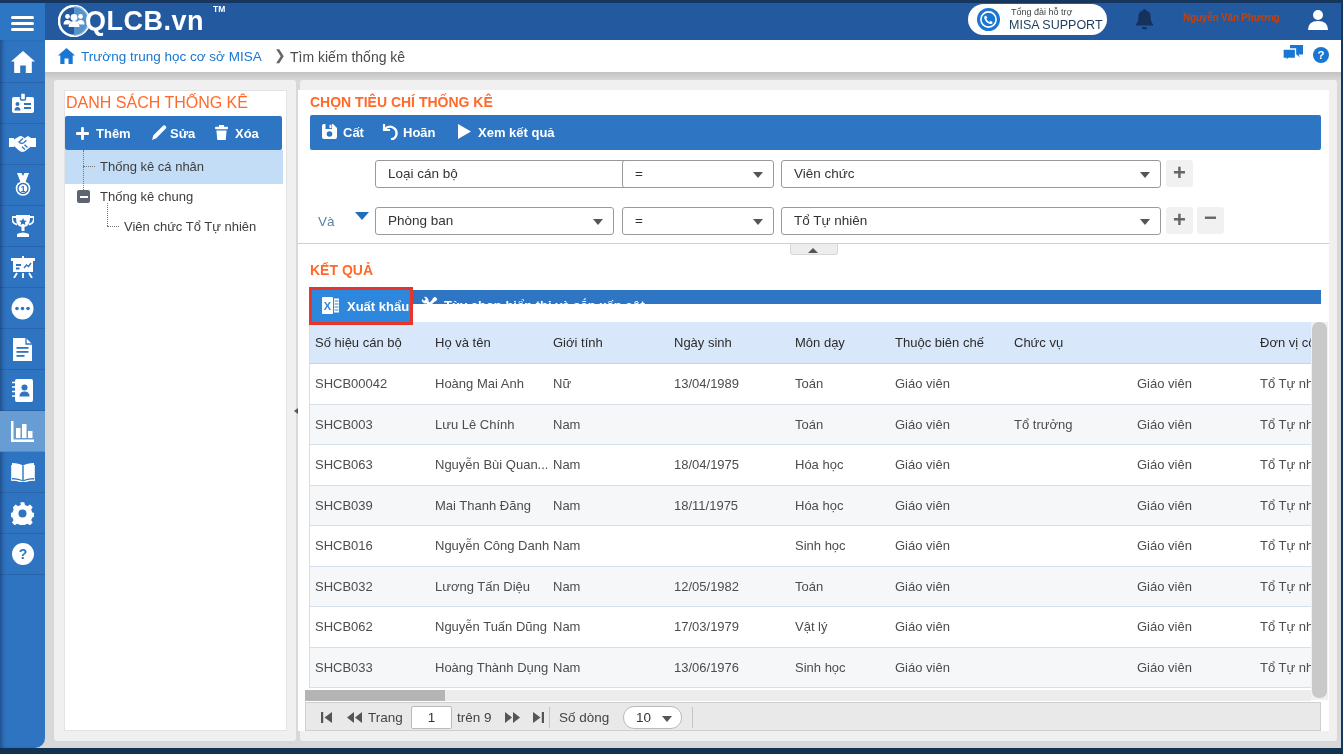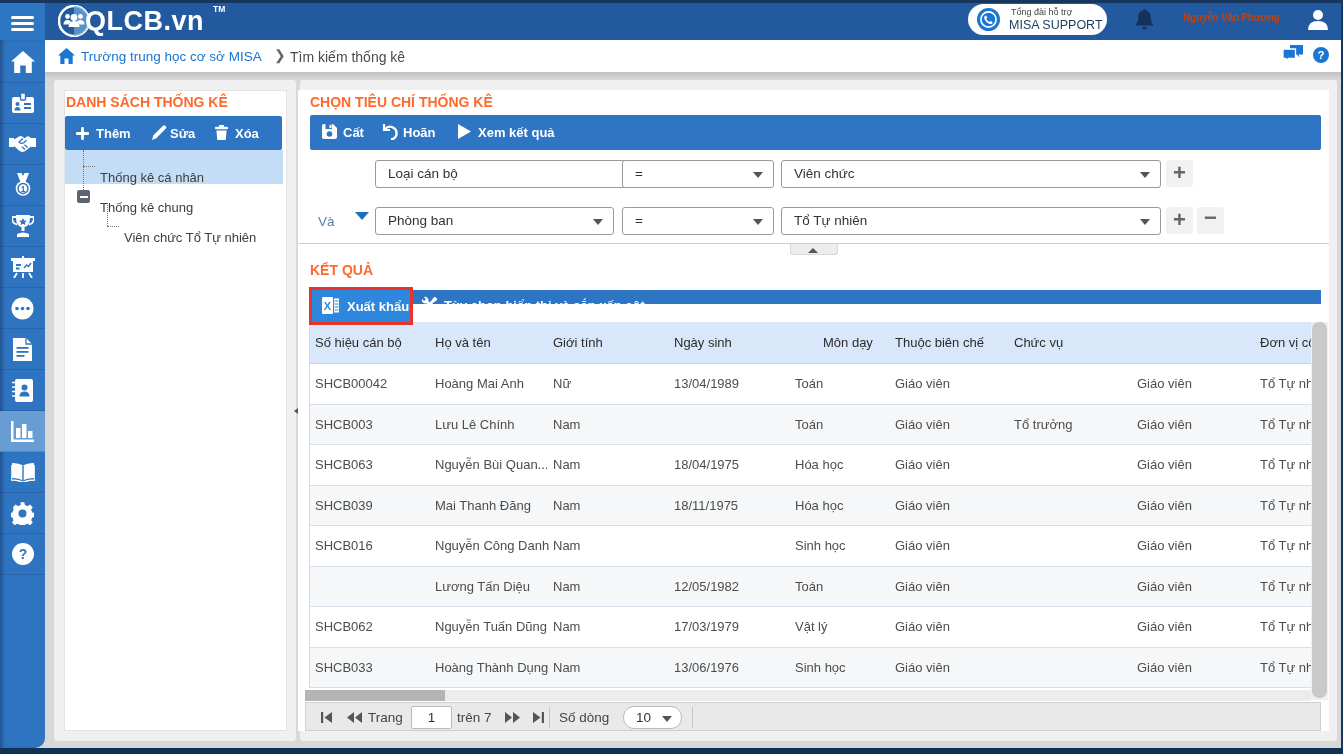--- a/index.html
+++ b/index.html
@@ -40,24 +40,24 @@
 #crumbhelp { left:1313px; top:47px; width:16px; height:16px; }
 
 
 #sidebar { left:0; top:40px; width:45px; height:708px; background:#2f74c0; border-radius:0 0 10px 0; box-shadow:inset 4px 0 4px -2px rgba(0,0,30,.35); }
 .stile { position:absolute; left:0; width:45px; height:41px; border-bottom:1px solid rgba(0,0,40,.12); display:flex; align-items:center; justify-content:center; }
 .stile.sel { background:#689dd3; }
 
 
 #louter { left:54px; top:80px; width:242px; height:661px; background:#f0f0f0; border-radius:3px; }
 #lcard { left:64px; top:90px; width:223px; height:641px; background:#fff; border:1px solid #e3e3e3; }
-#ltitle { left:66px; top:94px; font-size:14px; font-weight:bold; color:#ff6a2b; }
+#ltitle { left:66px; top:94px; font-size:16px; font-weight:normal; color:#ff6a2b; }
 #ltoolbar { left:65px; top:116px; width:217px; height:34px; background:#2e75c3; border-radius:2px; color:#fff; }
 #treesel { left:65px; top:150px; width:218px; height:34px; background:#c3ddf6; }
-.treetxt { font-size:13px; color:#3d3d3d;margin-top:11px; }
+.treetxt { font-size:13px; color:#3d3d3d; }
 
 #mouter { left:300px; top:80px; width:1037px; height:661px; background:#f0f0f0; border-radius:3px; }
 #mcard { left:298px; top:90px; width:1031px; height:641px; background:#fff; }
 #mtitle { left:310px; top:94px; font-size:14px; font-weight:bold; color:#ff6a2b; }
 #mtoolbar { left:310px; top:115px; width:1011px; height:35px; background:#2e75c3; border-radius:2px; color:#fff; }
 
 .dd { position:absolute; height:28px; background:#fff; border:1px solid #9a9a9a; border-radius:3px; font-size:13.5px; color:#333; line-height:26px; padding-left:12px; }
 .dd .arr { position:absolute; right:10px; top:11px; width:0; height:0; border-left:5px solid transparent; border-right:5px solid transparent; border-top:6px solid #555; }
 .sqbtn { position:absolute; width:27px; height:27px; background:#f1f1f1; border-radius:3px; color:#666; font-size:22px; font-weight:bold; text-align:center; line-height:25px; }
 
@@ -353,21 +353,21 @@
         <path d="M12.5 4 h4 M12.5 7 h4 M12.5 10 h4 M12.5 13 h4" stroke="#2d88dd" stroke-width="1"></path>
       </svg></div>
   <div class="abs" style="left:35px;top:9px;font-size:13px;font-weight:600;color:#fff">Xuất khẩu</div>
 </div>
 
 <div class="abs" id="thead">
   <span class="th" style="left:5px;width:112px">Số hiệu cán bộ</span>
   <span class="th" style="left:125px;width:111px">Họ và tên</span>
   <span class="th" style="left:364px;width:113px">Ngày sinh</span>
   <span class="th" style="left:243px;width:113px">Giới tính</span>
-  <span class="th" style="left:513px;width:92px">Môn dạy</span>
+  <span class="th" style="left:485px;width:92px">Môn dạy</span>
   <span class="th" style="left:585px;width:111px">Thuộc biên chế</span>
   <span class="th" style="left:704px;width:115px">Chức vụ</span>
   <span class="th" style="left:950px;width:52px">Đơn vị công</span>
 </div>
 <div id="tbody">
 <div class="row" style="top:364px">
       <span class="td" style="left:5px">SHCB00042</span>
       <span class="td" style="left:243px">Nữ</span>
       <span class="td" style="left:125px">Hoàng Mai Anh</span>
       <span class="td" style="left:364px">13/04/1989</span>
@@ -409,20 +409,21 @@
 <div class="row" style="top:526px">
       <span class="td" style="left:5px">SHCB016</span>
       <span class="td" style="left:125px">Nguyễn Công Danh</span>
       <span class="td" style="left:243px">Nam</span>
       <span class="td" style="left:485px">Sinh học</span>
       <span class="td" style="left:585px">Giáo viên</span>
       <span class="td" style="left:827px">Giáo viên</span>
       <span class="td" style="left:950px;width:52px">Tổ Tự nhiê</span>
     </div>
 <div class="row alt" style="top:566.5px">
+      <span class="td" style="left:5px">SHCB032</span>
       <span class="td" style="left:125px">Lương Tấn Diệu</span>
       <span class="td" style="left:243px">Nam</span>
       <span class="td" style="left:364px">12/05/1982</span>
       <span class="td" style="left:485px">Toán</span>
       <span class="td" style="left:585px">Giáo viên</span>
       <span class="td" style="left:827px">Giáo viên</span>
       <span class="td" style="left:950px;width:52px">Tổ Tự nhiê</span>
     </div>
 <div class="row" style="top:607px">
       <span class="td" style="left:5px">SHCB062</span>
@@ -456,21 +457,21 @@
         <path d="M11 0 L3.5 5.5 11 11 Z" fill="#555"></path>
       </svg>
     </div>
   <div class="pgi" style="left:41px">
       <svg width="15" height="11" viewBox="0 0 15 11">
         <path d="M7 0 L0 5.5 7 11 Z M15 0 L8 5.5 15 11 Z" fill="#555"></path>
       </svg>
     </div>
   <div class="pgi" style="left:62px">Trang</div>
   <div class="abs" id="pginput">1</div>
-  <div class="pgi" style="left:151px">trên 7</div>
+  <div class="pgi" style="left:151px">trên 9</div>
   <div class="pgi" style="left:199px">
       <svg width="15" height="11" viewBox="0 0 15 11">
         <path d="M0 0 L7 5.5 0 11 Z M8 0 L15 5.5 8 11 Z" fill="#555"></path>
       </svg>
     </div>
   <div class="pgi" style="left:227px">
       <svg width="11" height="11" viewBox="0 0 11 11">
         <path d="M0 0 L7.5 5.5 0 11 Z" fill="#555"></path>
         <rect x="8.8" y="0" width="2.2" height="11" fill="#555"></rect>
       </svg>

